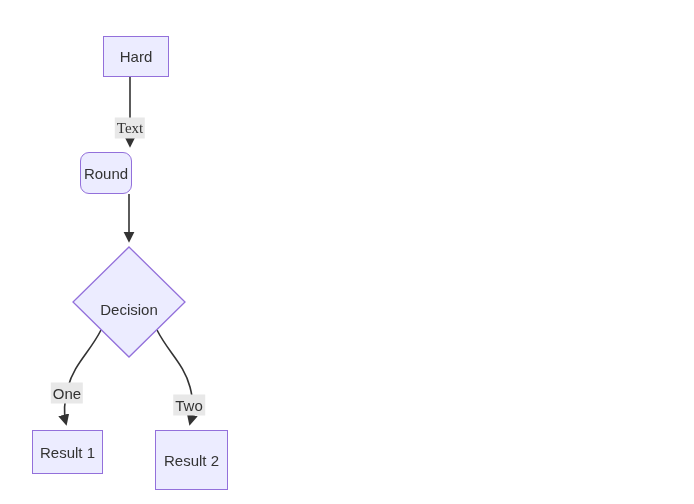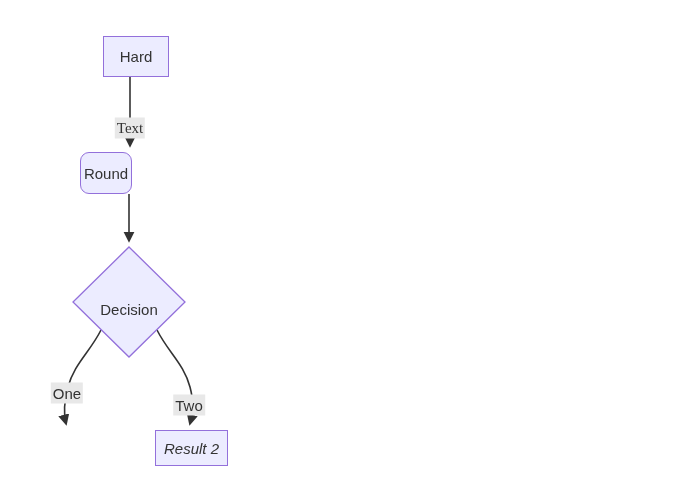--- a/index.html
+++ b/index.html
@@ -45,21 +45,21 @@
     background: var(--node-fill);
     border: 1.3px solid var(--node-border);
     color: var(--node-text);
     font-size: 15px;
     line-height: 1;
     white-space: nowrap;
   }
   #node-hard    { left: 103px; top: 36px;  width: 66px; height: 41px; }
   #node-round   { left: 80px;  top: 152px; width: 52px; height: 42px; border-radius: 9px; }
   #node-result1 { left: 32px;  top: 430px; width: 71px; height: 44px; }
-  #node-result2 { left: 155px; top: 430px; width: 73px; height: 36px; font-style: italic; }
+  #node-result2 { left: 155px; top: 430px; width: 73px; height: 60px; }
   .diamond-label {
     position: absolute;
     left: 129px; top: 309px;
     transform: translate(-50%, -50%);
     color: var(--node-text);
     font-size: 15px;
     white-space: nowrap;
   }
   .edge-label {
     position: absolute;
@@ -98,20 +98,23 @@
   <div class="node" id="node-hard">
     <span>Hard</span>
   </div>
 
   <div class="node" id="node-round">
     <span>Round</span>
   </div>
 
   <div class="diamond-label">Decision</div>
 
+  <div class="node" id="node-result1">
+    <span>Result 1</span>
+  </div>
 
   <div class="node" id="node-result2">
     <span>Result 2</span>
   </div>
 
   <div class="edge-label" id="edge-label-text">Text</div>
   <div class="edge-label" id="edge-label-one">One</div>
   <div class="edge-label" id="edge-label-two">Two</div>
 
 </div>

